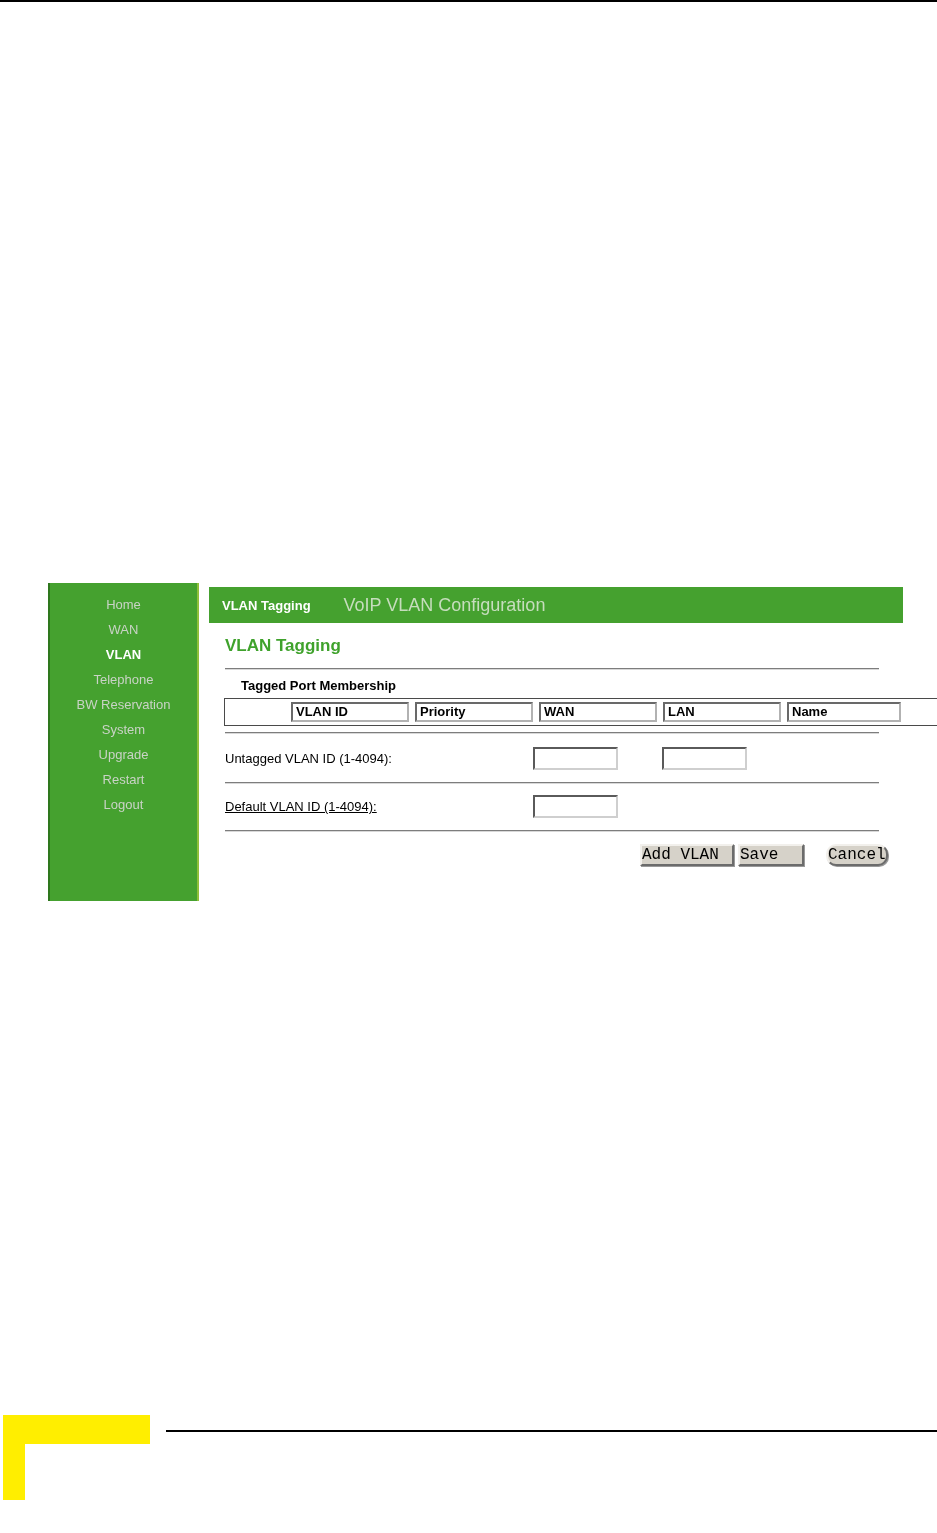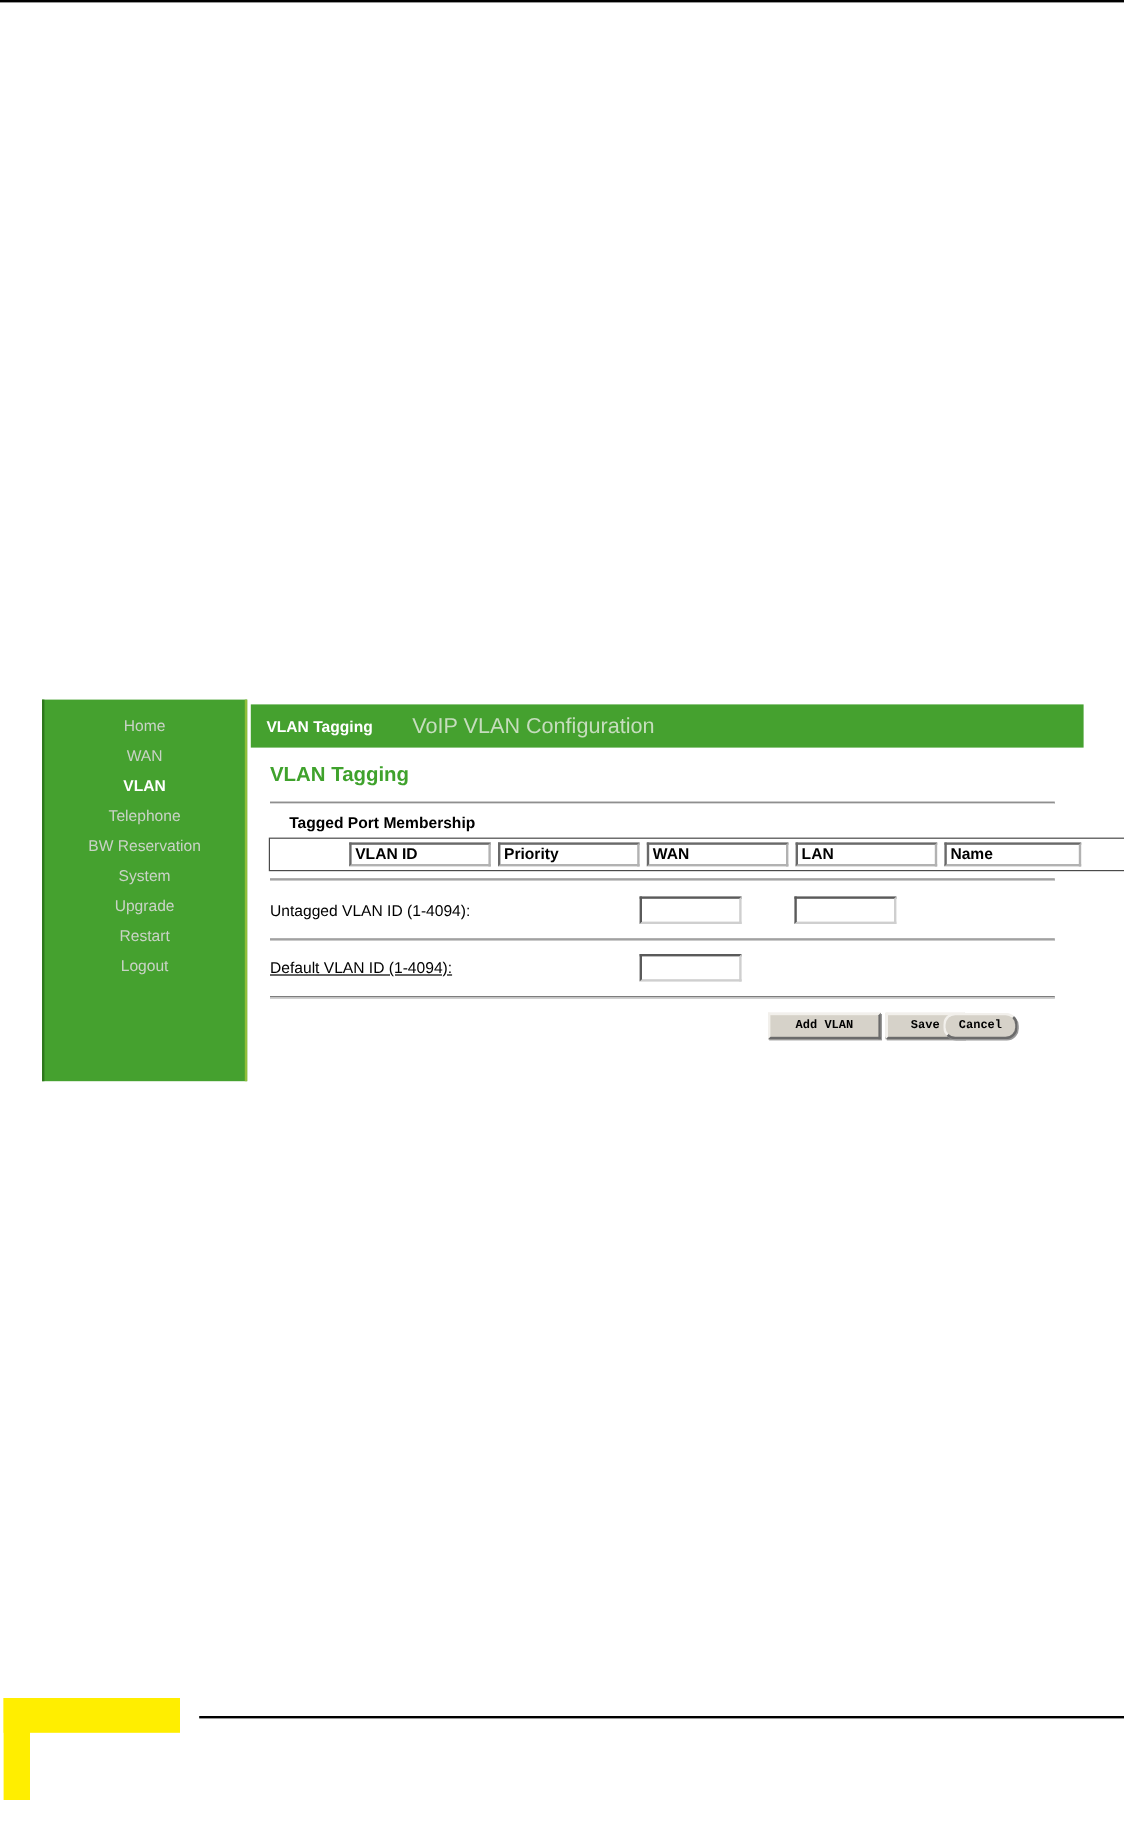--- a/index.html
+++ b/index.html
@@ -6,21 +6,21 @@
   html,body { background:#ffffff; }
   #canvas {
     position:relative; width:937px; height:1533px; background:#ffffff;
     font-family:"Liberation Sans", sans-serif; overflow:hidden;
   }
   
   .top-line { position:absolute; left:0; top:0; width:937px; height:2px; background:#000000; }
 
   
   .sidebar {
-    position:absolute; left:35px; top:583px; width:171px; height:318px;
+    position:absolute; left:48px; top:583px; width:151px; height:318px;
     background:#45a12f; border-left:2px solid #2e771d; border-right:2px solid #8fbf3a;
     padding-top:9px;
   }
   .sidebar ul { list-style:none; }
   .sidebar li {
     height:25px; line-height:25px; text-align:center;
     font-size:13px; color:#c9d3c6; cursor:pointer;
   }
   .sidebar li.active { color:#ffffff; font-weight:bold; }
 
@@ -67,27 +67,27 @@
     border:2px solid; border-color:#5a5a5a #cfcfcf #cfcfcf #5a5a5a;
     font-family:"Liberation Sans", sans-serif; font-size:13px; padding:0 3px;
   }
   .in1 { left:533px; top:747px; }
   .in2 { left:662px; top:747px; }
   .in3 { left:533px; top:795px; }
 
   .btn {
     position:absolute; top:844px; height:22px;
     background:#d6d2c9; color:#000000;
-    font-family:"Liberation Mono", monospace; font-size:10px;
+    font-family:"Liberation Mono", monospace; font-size:16px;
     border:2px solid; border-color:#f2f0ec #6b6b6b #6b6b6b #f2f0ec;
-    box-shadow:1px 1px 0 #999999; cursor:pointer; text-align:center; line-height:17px;font-weight:bold;
+    box-shadow:1px 1px 0 #999999; cursor:pointer; text-align:left; line-height:17px;
   }
   .btn-add    { left:640px; width:94px; }
   .btn-save   { left:738px; width:66px; }
-  .btn-cancel { left:786px; width:62px;border-radius:10px; }
+  .btn-cancel { left:826px; width:62px;border-radius:10px; }
 
   
   .corner-h { position:absolute; left:3px;  top:1415px; width:147px; height:29px; background:#ffee00; }
   .corner-v { position:absolute; left:3px;  top:1415px; width:22px;  height:85px; background:#ffee00; }
   .footer-line { position:absolute; left:166px; top:1430px; width:771px; height:2px; background:#000000; }
 </style>
 </head>
 <body>
 
 <div id="canvas">

